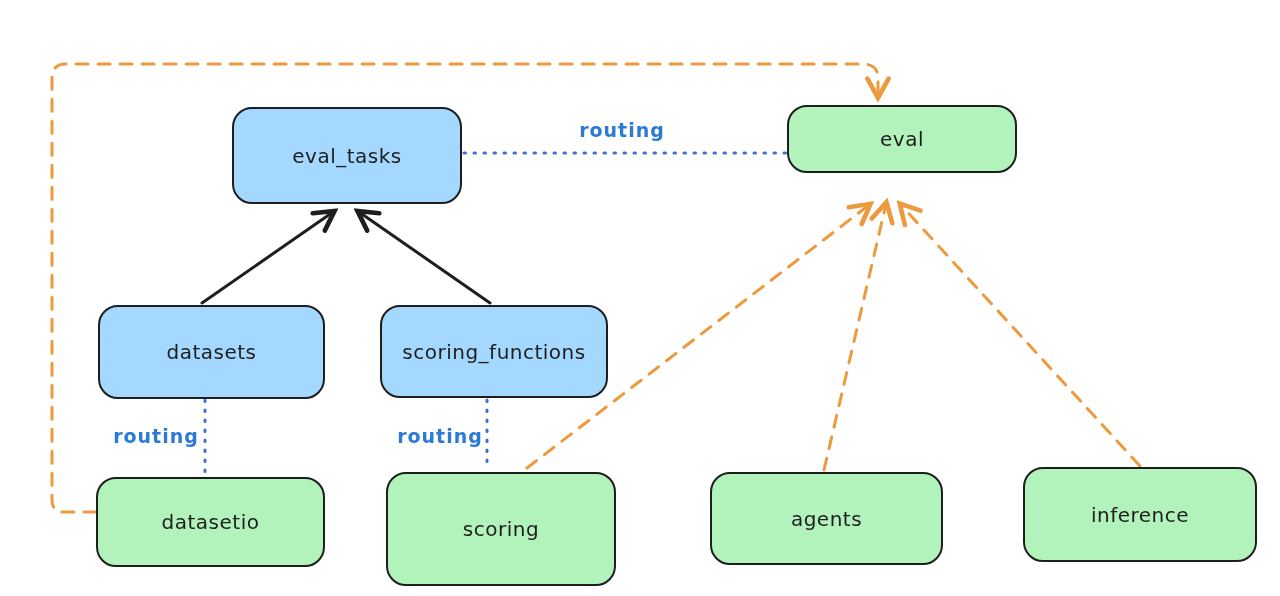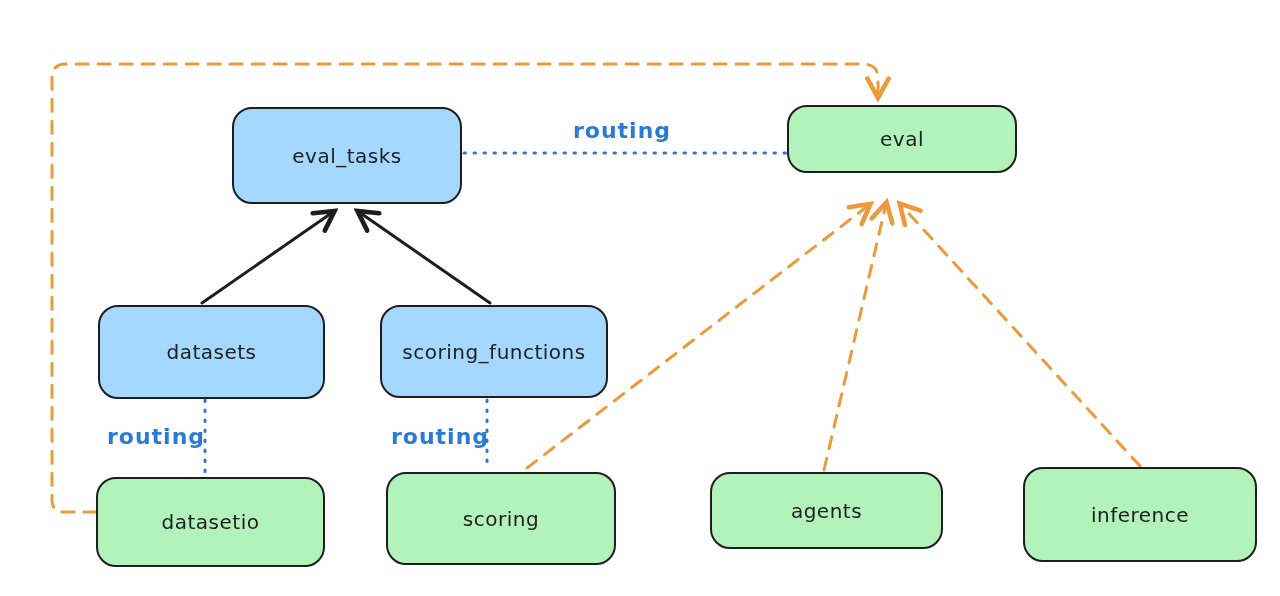--- a/index.html
+++ b/index.html
@@ -33,21 +33,21 @@
     color: var(--stroke, #1e1e1e);
     letter-spacing: 0.5px;
   }
   .node.api { background: var(--api-fill, #a5d8ff); }
   .node.provider { background: var(--provider-fill, #b2f2bb); }
 
   .edge-label {
     position: absolute;
     transform: translate(-50%, -50%);
     color: var(--routing-text, #2a7ad6);
-    font-size: 22px;
+    font-size: 19px;
     font-weight: 600;
     letter-spacing: 1px;
     white-space: nowrap;
   }
 
   .solid-arrow {
     stroke: var(--stroke, #1e1e1e);
     stroke-width: 3;
     fill: none;
     stroke-linecap: round;
@@ -110,25 +110,25 @@
   </div>
 
   <div class="node api" style="left:380px; top:305px; width:228px; height:93px;">
     <span>scoring_functions</span>
   </div>
 
   <div class="node provider" style="left:96px; top:477px; width:229px; height:90px;">
     <span>datasetio</span>
   </div>
 
-  <div class="node provider" style="left:386px; top:472px; width:230px; height:93px;">
+  <div class="node provider" style="left:386px; top:472px; width:230px; height:114px;">
     <span>scoring</span>
   </div>
 
-  <div class="node provider" style="left:710px; top:472px; width:233px; height:77px;">
+  <div class="node provider" style="left:710px; top:472px; width:233px; height:93px;">
     <span>agents</span>
   </div>
 
   <div class="node provider" style="left:1023px; top:467px; width:234px; height:95px;">
     <span>inference</span>
   </div>
 
   <div class="edge-label" style="left:622px; top:130px;">routing</div>
   <div class="edge-label" style="left:156px; top:436px;">routing</div>
   <div class="edge-label" style="left:440px; top:436px;">routing</div>

